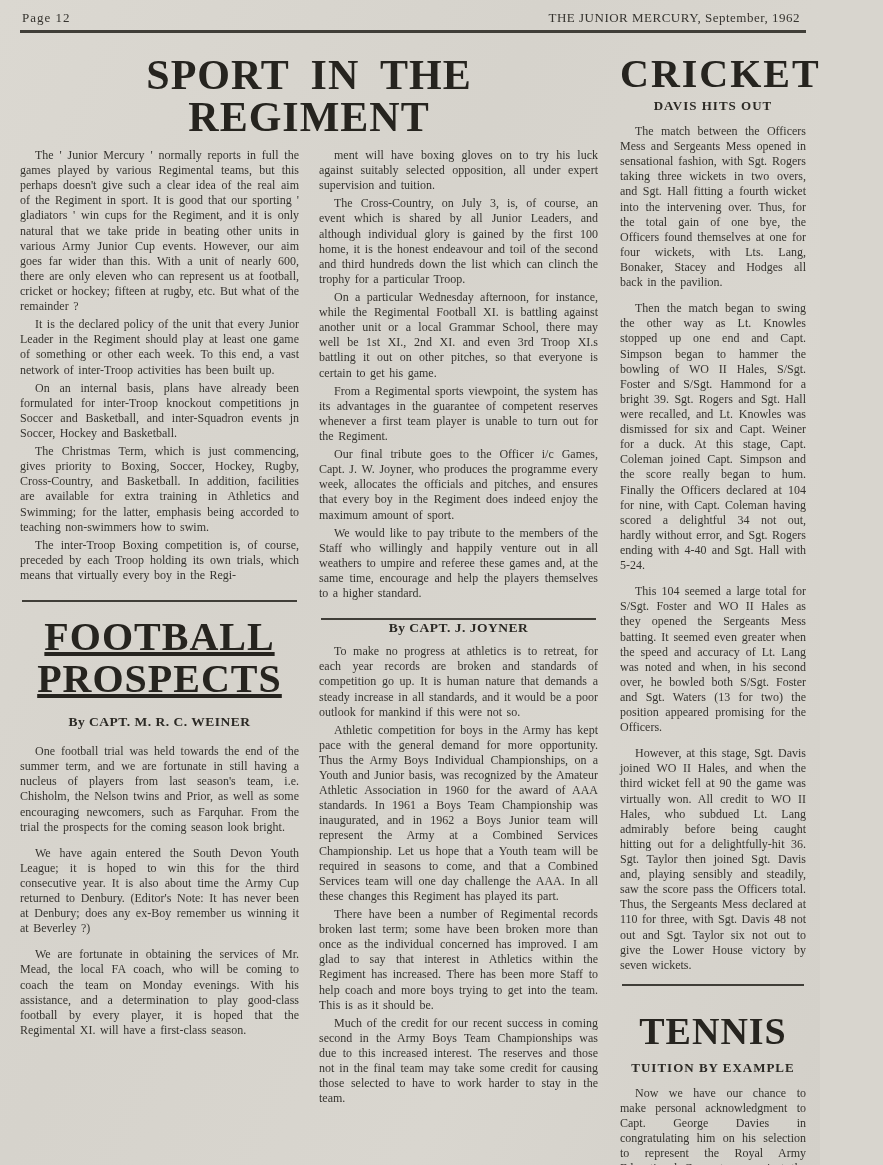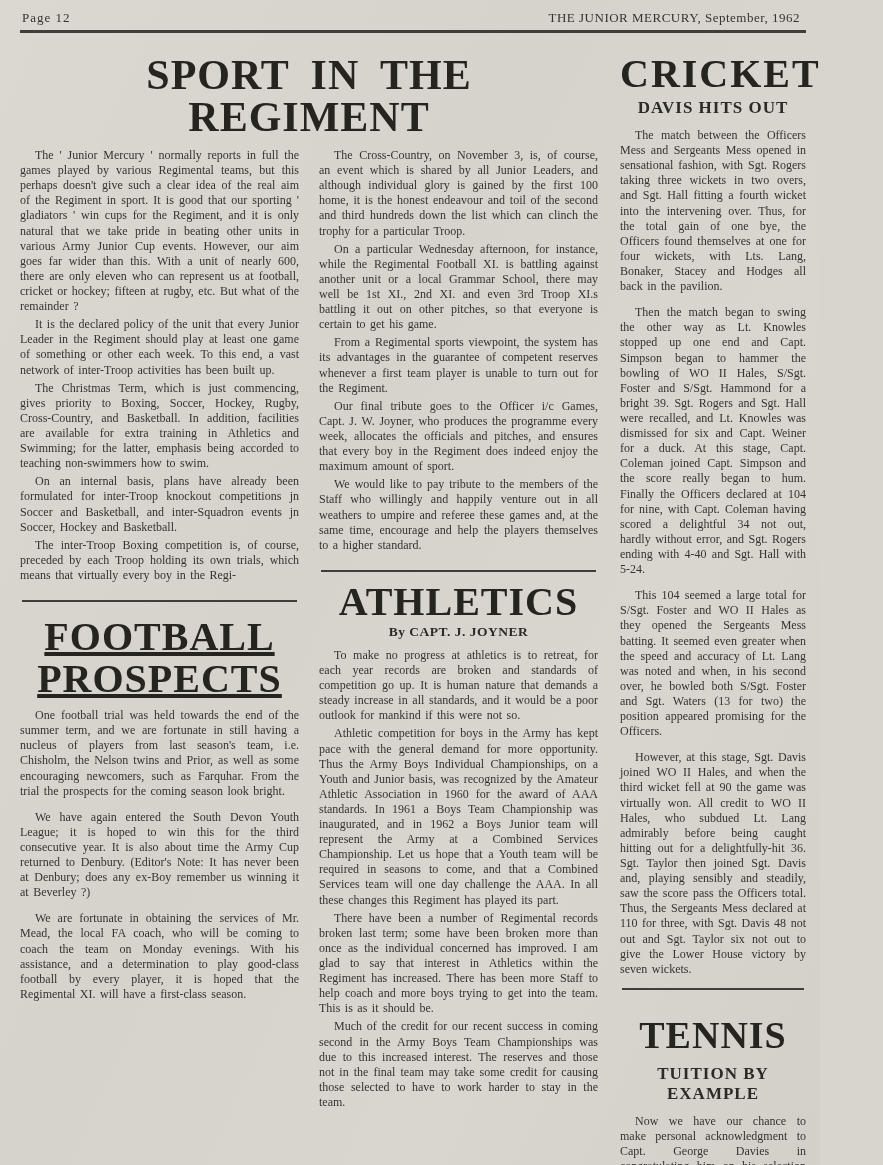--- a/index.html
+++ b/index.html
@@ -31,21 +31,21 @@
   h1.big {
     font-size:42px; font-weight:bold; color:#26241f;
     text-align:center; letter-spacing:1px; word-spacing:10px;
     margin:15px 0 10px 0; line-height:1.0;
   }
   h1.cricket { font-size:40px; letter-spacing:2px; margin-bottom:4px; }
   h1.two-line { font-size:40px; line-height:1.05; margin:14px 0 8px 0;text-decoration:underline; }
   h1.mid { font-size:40px; margin:10px 0 2px 0; }
   h1.tennis { font-size:38px; margin:26px 0 10px 0; }
 
-  .subhead { text-align:center; font-weight:bold; font-size:17px; letter-spacing:1px; margin:4px 0 10px 0; color:#2c2a25; }
+  .subhead { text-align:center; font-weight:bold; font-size:13px; letter-spacing:1px; margin:4px 0 10px 0; color:#2c2a25; }
   .byline  { text-align:center; font-weight:bold; font-size:13.5px; letter-spacing:0.5px; margin:6px 0 14px 0; color:#2c2a25; }
 
   .twocol { display:flex; gap:20px; }
   .col { width:279px; flex:0 0 279px; display:flex; flex-direction:column; }
 
   .bodytext p {
     font-size:12px; line-height:1.26; text-align:justify;
     text-indent:15px; margin-bottom:3px;
     word-spacing:1.5px;
   }
@@ -67,43 +67,44 @@
   <div class="main">
 
     <div class="leftpair">
       <h1 class="big">SPORT IN THE REGIMENT</h1>
       <div class="twocol">
 
         <div class="col">
           <div class="bodytext">
               <p>The ' Junior Mercury ' normally reports in full the games played by various Regimental teams, but this perhaps doesn't give such a clear idea of the real aim of the Regiment in sport.  It is good that our sporting ' gladiators ' win cups for the Regiment, and it is only natural that we take pride in beating other units in various Army Junior Cup events.  However, our aim goes far wider than this. With a unit of nearly 600, there are only eleven who can represent us at football, cricket or hockey; fifteen at rugby, etc.  But what of the remainder ?</p>
               <p>It is the declared policy of the unit that every Junior Leader in the Regiment should play at least one game of something or other each week.  To this end, a vast network of inter-Troop activities has been built up.</p>
+              <p>On an internal basis, plans have already been formulated for inter-Troop knockout competitions jn Soccer and Basketball, and inter-Squadron events jn Soccer, Hockey and Basketball.</p>
               <p>The Christmas Term, which is just commencing, gives priority to Boxing, Soccer, Hockey, Rugby, Cross-Country, and Basketball.  In addition, facilities are available for extra training in Athletics and Swimming; for the latter, emphasis being accorded to teaching non-swimmers how to swim.</p>
-              <p>On an internal basis, plans have already been formulated for inter-Troop knockout competitions jn Soccer and Basketball, and inter-Squadron events jn Soccer, Hockey and Basketball.</p>
               <p>The inter-Troop Boxing competition is, of course, preceded by each Troop holding its own trials, which means that virtually every boy in the Regi-</p>
             </div>
           <div class="sectrule"></div>
           <h1 class="big two-line"><span>FOOTBALL</span><br><span>PROSPECTS</span></h1>
+          <div class="byline">By CAPT. M. R. C. WEINER</div>
           <div class="bodytext spaced">
               <p>One football trial was held towards the end of the summer term, and we are fortunate in still having a nucleus of players from last season's team, i.e. Chisholm, the Nelson twins and Prior, as well as some encouraging newcomers, such as Farquhar. From the trial the prospects for the coming season look bright.</p>
               <p>We have again entered the South Devon Youth League;  it is hoped to win this for the third consecutive year.  It is also about time the Army Cup returned to Denbury.  (Editor's Note:  It has never been at Denbury;  does any ex-Boy remember us winning it at Beverley ?)</p>
               <p>We are fortunate in obtaining the services of Mr. Mead, the local FA coach, who will be coming to coach the team on Monday evenings.  With his assistance, and a determination to play good-class football by every player, it is hoped that the Regimental XI. will have a first-class season.</p>
             </div>
         </div>
 
         <div class="col">
           <div class="bodytext">
-              <p>The Cross-Country, on November 3, is, of course, an event which is shared by all Junior Leaders, and although individual glory is gained by the first 100 home, it is the honest endeavour and toil of the second and third hundreds down the list which can clinch the trophy for a particular Troop.</p>
+              <p>ment will have boxing gloves on to try his luck against suitably selected opposition, all under expert supervision and tuition.</p>
+              <p>The Cross-Country, on July 3, is, of course, an event which is shared by all Junior Leaders, and although individual glory is gained by the first 100 home, it is the honest endeavour and toil of the second and third hundreds down the list which can clinch the trophy for a particular Troop.</p>
               <p>On a particular Wednesday afternoon, for instance, while the Regimental Football XI. is battling against another unit or a local Grammar School, there may well be 1st XI., 2nd XI. and even 3rd Troop XI.s battling it out on other pitches, so that everyone is certain to get his game.</p>
               <p>From a Regimental sports viewpoint, the system has its advantages in the guarantee of competent reserves whenever a first team player is unable to turn out for the Regiment.</p>
               <p>Our final tribute goes to the Officer i/c Games, Capt. J. W. Joyner, who produces the programme every week, allocates the officials and pitches, and ensures that every boy in the Regiment does indeed enjoy the maximum amount of sport.</p>
               <p>We would like to pay tribute to the members of the Staff who willingly and happily venture out in all weathers to umpire and referee these games and, at the same time, encourage and help the players themselves to a higher standard.</p>
             </div>
           <div class="sectrule"></div>
-          <h1 class="big mid">ATHLETICS</h1>
           <div class="byline" style="margin-top:0;margin-bottom:8px;">By CAPT. J. JOYNER</div>
           <div class="bodytext">
               <p>To make no progress at athletics is to retreat, for each year records are broken and standards of competition go up.  It is human nature that demands a steady increase in all standards, and it would be a poor outlook for mankind if this were not so.</p>
               <p>Athletic competition for boys in the Army has kept pace with the general demand for more opportunity.  Thus the Army Boys Individual Championships, on a Youth and Junior basis, was recognized by the Amateur Athletic Association in 1960 for the award of AAA standards.  In 1961 a Boys Team Championship was inaugurated, and in 1962 a Boys Junior team will represent the Army at a Combined Services Championship.  Let us hope that a Youth team will be required in seasons to come, and that a Combined Services team will one day challenge the AAA.  In all these changes this Regiment has played its part.</p>
               <p>There have been a number of Regimental records broken last term;  some have been broken more than once as the individual concerned has improved. I am glad to say that interest in Athletics within the Regiment has increased.  There has been more Staff to help coach and more boys trying to get into the team.  This is as it should be.</p>
               <p>Much of the credit for our recent success in coming second in the Army Boys Team Championships was due to this increased interest.   The reserves and those not in the final team may take some credit for causing those selected to have to work harder to stay in the team.</p>
             </div>
         </div>
 
       </div>

